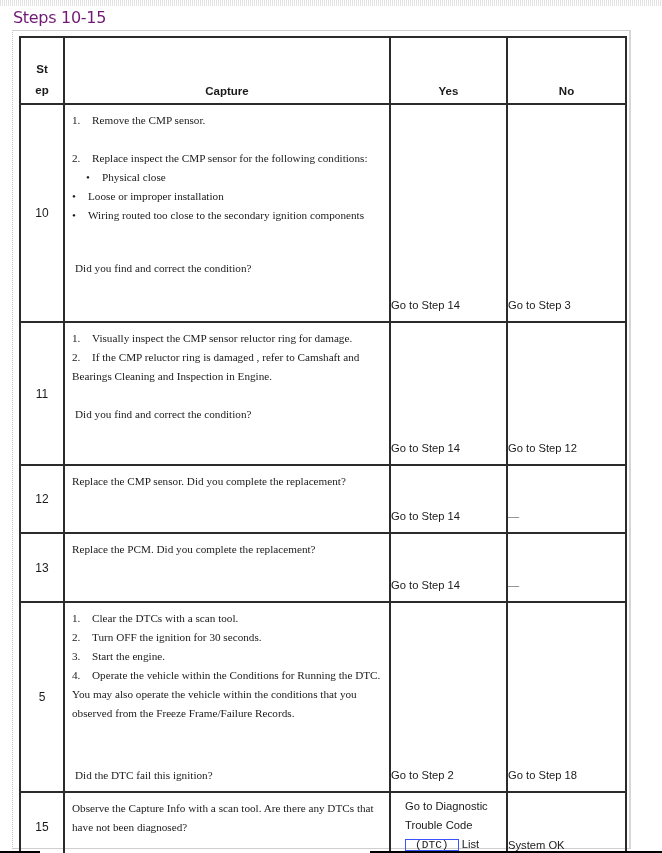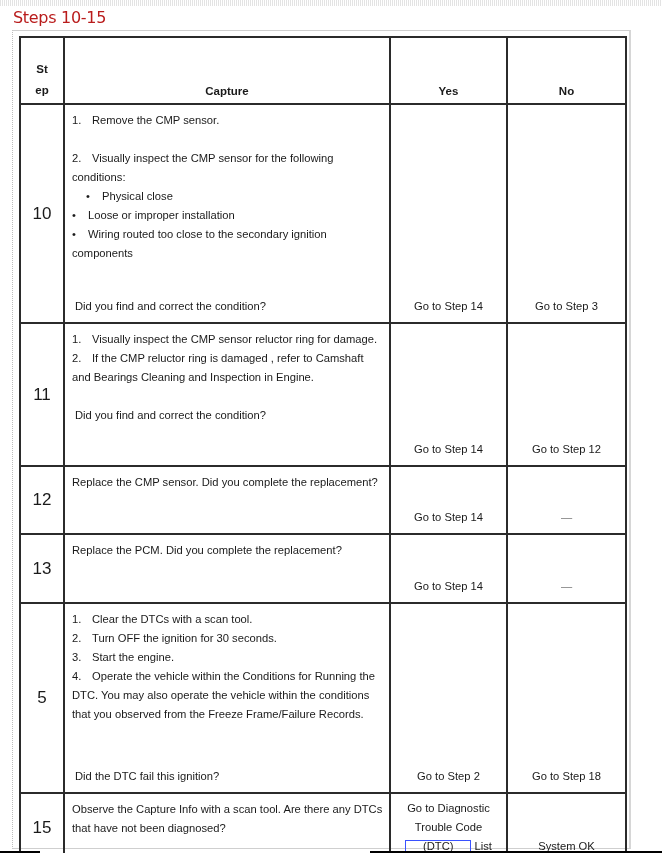--- a/index.html
+++ b/index.html
@@ -18,21 +18,21 @@
   .top-dots {
     position: absolute;
     left: 0; top: 0; width: 662px; height: 6px;
     background-image: repeating-linear-gradient(90deg, #e3e3e3 0 1px, #ffffff 1px 2px);
   }
   .title {
     position: absolute;
     left: 13px; top: 8px;
     font-family: "DejaVu Sans", sans-serif;
     font-size: 16px;
-    color: #b91c1c;
+    color: #701a75;
     letter-spacing: -0.3px;
   }
   .frame {
     position: absolute;
     left: 12px; top: 30px;
     width: 619px; height: 819px;
     border: 1px solid #cfcfcf;
     border-left: 1px dotted #bdbdbd;
     border-right: 2px solid #d6d6d6;
     box-sizing: border-box;
@@ -63,43 +63,44 @@
     line-height: 21px;
     padding-bottom: 2px !important;
   }
   col.c1 { width: 44px; }
   col.c2 { width: 326px; }
   col.c3 { width: 117px; }
   col.c4 { width: 119px; }
   td.stepnum {
     text-align: center;
     vertical-align: middle !important;
-    font-size: 17px;
+    font-size: 12px;
   }
   td.action {
     padding: 6px 6px 6px 7px !important;
     line-height: 19px;
   }
-  td.action p { margin: 0; }
+  td.action p { margin: 0; font-family: Liberation Serif, serif; }
   .gap { height: 19px; }
   .gap2 { height: 34px; }
   .num { display: inline-block; width: 20px; }
   .bullet-in { padding-left: 14px; }
   .bullet-dot { display: inline-block; width: 16px; }
   td.yes, td.no {
     vertical-align: bottom !important;
-    text-align: center;
+    text-align: left;
     padding-bottom: 6px !important;
     line-height: 19px;
   }
   .dash { color: #777; }
   .dtc-link {
     outline: 1px solid #3a52ff;
     outline-offset: -1px;
-    padding: 0 18px;
+    padding: 0 10px;
+    font-family: Liberation Mono, monospace;
   }
   .bottom-line {
     position: absolute;
     top: 851px; height: 2px; background: #000;
   }
 </style>
 </head>
 <body>
 
 <div class="top-dots"></div>
@@ -125,21 +126,21 @@
       <th>No</th>
     </tr>
   </thead>
   <tbody>
 
     <tr style="height:218px;">
       <td class="stepnum">10</td>
       <td class="action">
         <p><span class="num">1.</span><span>Remove the CMP sensor.</span></p>
         <div class="gap"></div>
-        <p><span class="num">2.</span><span>Visually inspect the CMP sensor for the following conditions:</span></p>
+        <p><span class="num">2.</span><span>Replace inspect the CMP sensor for the following conditions:</span></p>
         <p class="bullet-in"><span class="bullet-dot">•</span><span>Physical close</span></p>
         <p><span class="bullet-dot">•</span><span>Loose or improper installation</span></p>
         <p><span class="bullet-dot">•</span><span>Wiring routed too close to the secondary ignition components</span></p>
         <div class="gap2"></div>
         <p style="padding-left:3px;">Did you find and correct the condition?</p>
       </td>
       <td class="yes">Go to Step 14</td>
       <td class="no">Go to Step 3</td>
     </tr>
 

